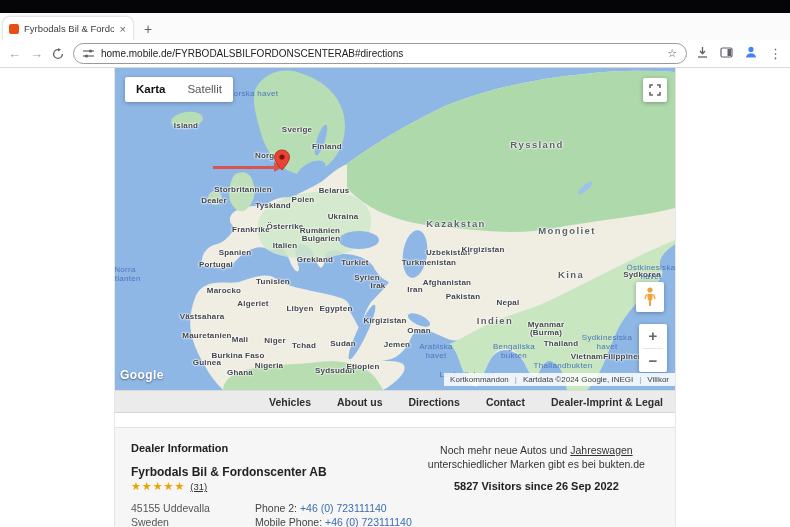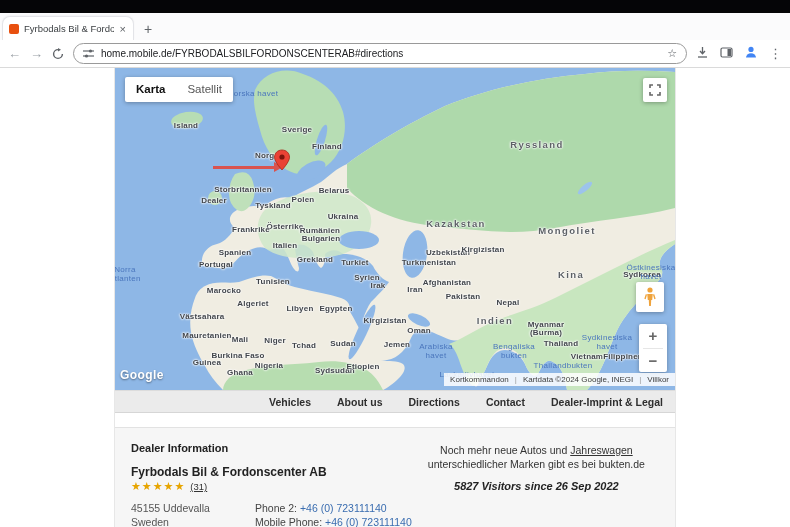--- a/index.html
+++ b/index.html
@@ -90,21 +90,21 @@
   .stars { color: #e7a500; font-size: 11px; letter-spacing: 1px; }
   .review-count { font-size: 9.5px; color: #333; text-decoration: underline; cursor: pointer; }
   .dp-cols { display: flex; }
   .addr { width: 124px; }
   .addr-line { font-size: 10.5px; color: #555; line-height: 13.5px; }
   .phone-line { font-size: 10.5px; color: #444; line-height: 13.5px; white-space: nowrap; }
   .phone-line .pv { color: #3a6db0; }
   .dp-right { width: 272px; padding-top: 1px; }
   .promo { font-size: 10.5px; color: #333; text-align: center; line-height: 14px; }
   .promo .plink { text-decoration: underline; cursor: pointer; }
-  .visitors { margin-top: 9px; font-size: 11px; font-weight: 700; color: #222; text-align: center; font-style: italic; }
+  .visitors { margin-top: 9px; font-size: 11px; font-weight: 700; color: #222; text-align: center; }
 </style>
 </head>
 <body>
 
 <div class="sys-bar"></div>
 
 <div class="tabstrip">
   <div class="tab">
     <span class="favicon"></span>
     <span class="tab-title">Fyrbodals Bil &amp; Fordonscent</span>

